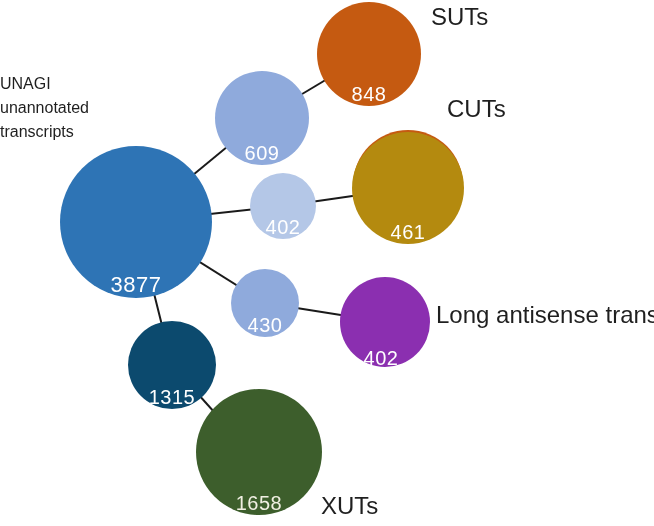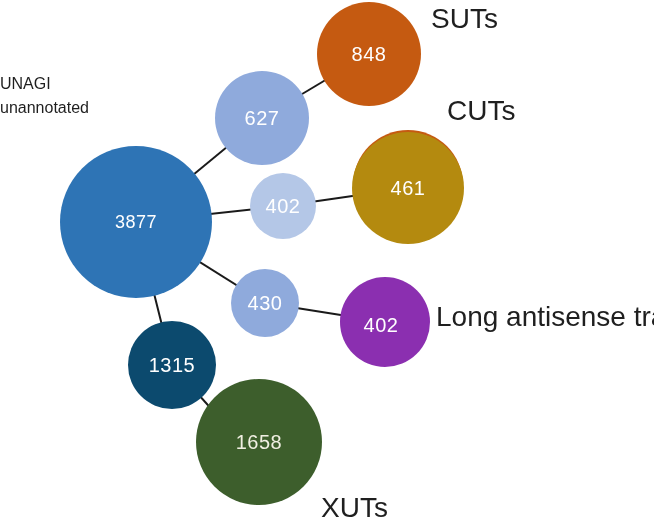--- a/index.html
+++ b/index.html
@@ -15,48 +15,48 @@
     position: absolute;
     left: 0; top: 0;
     width: 654px; height: 526px;
     z-index: 0;
   }
   #edges line { stroke-width: 2; }
   .node {
     position: absolute;
     border-radius: 50%;
     display: flex;
-    align-items: center;
+    align-items: flex-end;
     justify-content: center;
     z-index: 1;
     color: #ffffff;
   }
   .node .val {
     font-size: 20px;
     letter-spacing: 0.5px;
   }
   
   .node-main      { left: 60px;  top: 146px; width: 152px; height: 152px; }
-  .node-main .val { font-size: 18px; }
+  .node-main .val { font-size: 22px; }
   .node-783       { left: 215px; top: 71px;  width: 94px;  height: 94px; }
   .node-402mid    { left: 250px; top: 173px; width: 66px;  height: 66px; }
   .node-344       { left: 231px; top: 269px; width: 68px;  height: 68px; }
   .node-1315      { left: 128px; top: 321px; width: 88px;  height: 88px; }
   .node-suts      { left: 317px; top: 2px;   width: 104px; height: 104px; }
   .node-cuts      { left: 352px; top: 132px; width: 112px; height: 112px;
                     box-shadow: 0 -3px 0 -1px var(--rim, #C55A11); }
   .node-anti      { left: 340px; top: 277px; width: 90px;  height: 90px; }
   .node-anti .val { position: relative; left: -4px; top: 3px; }
-  .node-xuts      { left: 196px; top: 379px; width: 126px; height: 126px; }
+  .node-xuts      { left: 196px; top: 389px; width: 126px; height: 126px; }
   .node-xuts .val { color: #F0EFE2; }
   
   .lbl {
     position: absolute;
     color: #1f1f1f;
-    font-size: 28px;
+    font-size: 24px;
     z-index: 2;
     white-space: nowrap;
   }
   .lbl-suts { left: 431px; top: 3px;   }
   .lbl-cuts { left: 447px; top: 95px; }
   .lbl-anti { left: 436px; top: 301px; }
   .lbl-xuts { left: 321px; top: 492px; }
   .lbl-title {
     position: absolute;
     left: 0px; top: 72px;
@@ -79,28 +79,29 @@
     <line x1="283" y1="206" x2="408" y2="188" style="stroke: rgb(26, 26, 26);"></line>
     <line x1="136" y1="222" x2="265" y2="303" style="stroke: rgb(26, 26, 26);"></line>
     <line x1="265" y1="303" x2="385" y2="322" style="stroke: rgb(26, 26, 26);"></line>
     <line x1="136" y1="222" x2="172" y2="365" style="stroke: rgb(26, 26, 26);"></line>
     <line x1="172" y1="365" x2="259" y2="462" style="stroke: rgb(26, 26, 26);"></line>
   </svg>
 
   <div class="lbl-title">
     <div>UNAGI</div>
     <div>unannotated</div>
+    <div>transcripts</div>
   </div>
 
   <div class="node node-main" style="background: rgb(46, 116, 181);">
     <span class="val">3877</span>
   </div>
 
   <div class="node node-783" style="background: rgb(143, 170, 220);">
-    <span class="val">627</span>
+    <span class="val">609</span>
   </div>
 
   <div class="node node-402mid" style="background: rgb(180, 199, 231);">
     <span class="val">402</span>
   </div>
 
   <div class="node node-344" style="background: rgb(143, 170, 220);">
     <span class="val">430</span>
   </div>
 

